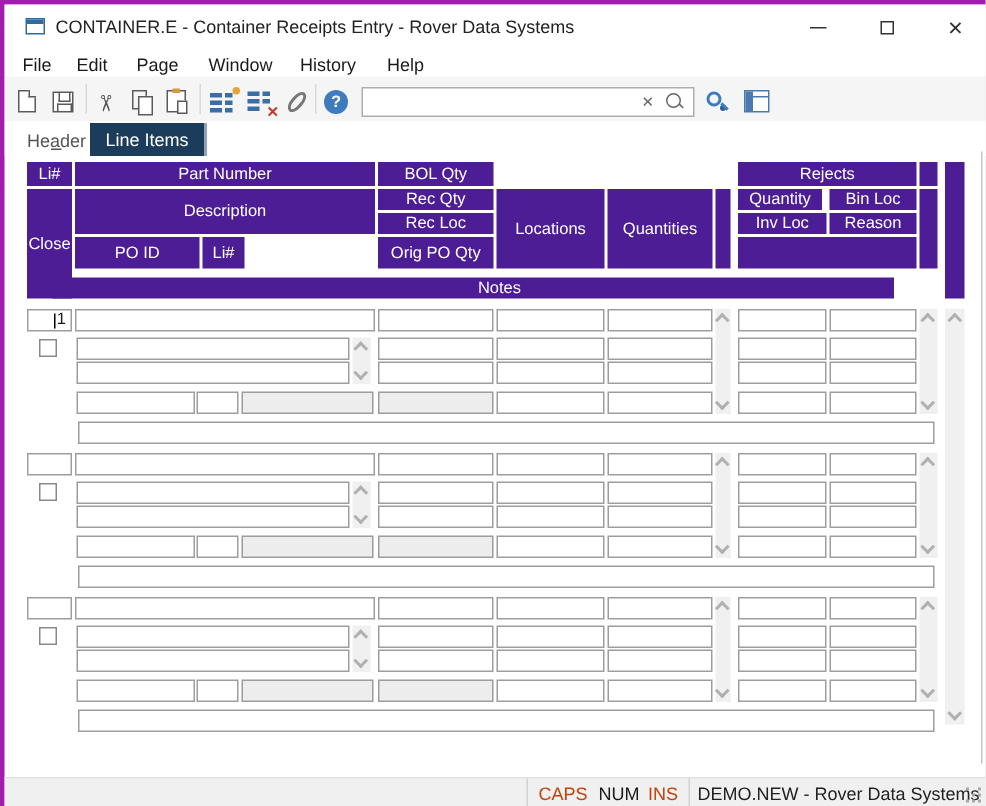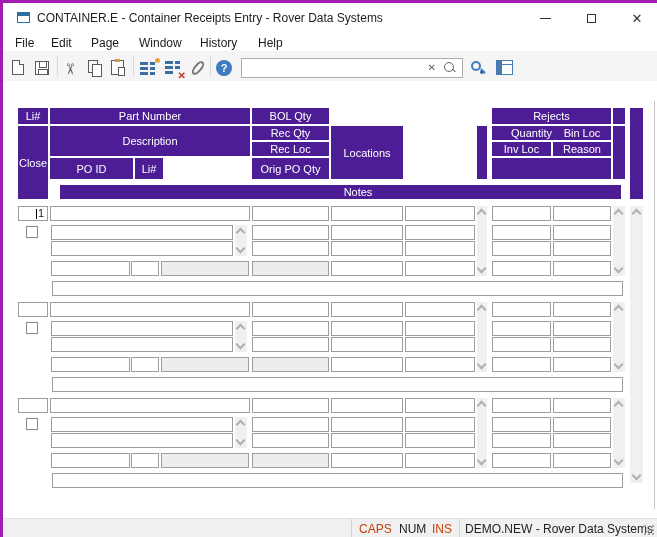--- a/index.html
+++ b/index.html
@@ -174,43 +174,50 @@
   <div class="searchbox">
     <input value="" style="">
     <span class="sb-x">✕</span>
     <span class="sb-mag"></span>
   </div>
   <div class="ic-findeye">
       <span class="eye"></span>
     </div>
   <div class="ic-layout"></div>
 
+  <div class="tabbar">
+    <div class="tab-inactive">Header</div>
+    <span class="mn-a"></span>
+    <div class="tab-active">Line Items</div>
+    <span class="mn-l"></span>
+  </div>
 
   <div class="hc" style="left:15px;top:105px;width:30px;height:16px;">Li#</div>
   <div class="hc" style="left:47px;top:105px;width:200px;height:16px;">Part Number</div>
   <div class="hc" style="left:249px;top:105px;width:77px;height:16px;">BOL Qty</div>
   <div class="hc" style="left:489px;top:105px;width:119px;height:16px;">Rejects</div>
   <div class="hc" style="left:610px;top:105px;width:12px;height:16px;"></div>
   <div class="hc" style="left:627px;top:105px;width:13px;height:91px;"></div>
   <div class="hc" style="left:15px;top:123px;width:30px;height:73px;">Close</div>
   <div class="hc" style="left:47px;top:123px;width:200px;height:30px;">Description</div>
   <div class="hc" style="left:249px;top:123px;width:77px;height:14px;">Rec Qty</div>
   <div class="hc" style="left:328px;top:123px;width:72px;height:53px;">Locations</div>
+  <div class="hc" style="left:402px;top:123px;width:70px;height:53px;">Quantities</div>
   <div class="hc" style="left:474px;top:123px;width:10px;height:53px;"></div>
-  <div class="hc" style="left:489px;top:123px;width:79px;height:14px;">Quantity</div>
+  <div class="hc" style="left:489px;top:123px;width:56px;height:14px;">Quantity</div>
   <div class="hc" style="left:550px;top:123px;width:58px;height:14px;">Bin Loc</div>
   <div class="hc" style="left:249px;top:139px;width:77px;height:14px;">Rec Loc</div>
   <div class="hc" style="left:489px;top:139px;width:59px;height:14px;">Inv Loc</div>
   <div class="hc" style="left:550px;top:139px;width:58px;height:14px;">Reason</div>
   <div class="hc" style="left:47px;top:155px;width:83px;height:21px;">PO ID</div>
   <div class="hc" style="left:132px;top:155px;width:28px;height:21px;">Li#</div>
   <div class="hc" style="left:249px;top:155px;width:77px;height:21px;">Orig PO Qty</div>
   <div class="hc" style="left:489px;top:155px;width:119px;height:21px;"></div>
   <div class="hc" style="left:610px;top:123px;width:12px;height:53px;"></div>
-  <div class="hc" style="left:57px;top:182px;width:561px;height:14px;padding-left:35px;">Notes</div>
+  <div class="hc" style="left:32px;top:182px;width:561px;height:14px;padding-left:35px;">Notes</div>
 
   <div class="grp" style="top:203px;">
     <div class="fld f-li rA">
         <span class="caret"></span>
         <span>1</span>
       </div>
     <div class="fld f-part rA"></div>
     <div class="fld f-bol rA"></div>
     <div class="fld f-loc rA"></div>
     <div class="fld f-qty rA"></div>

